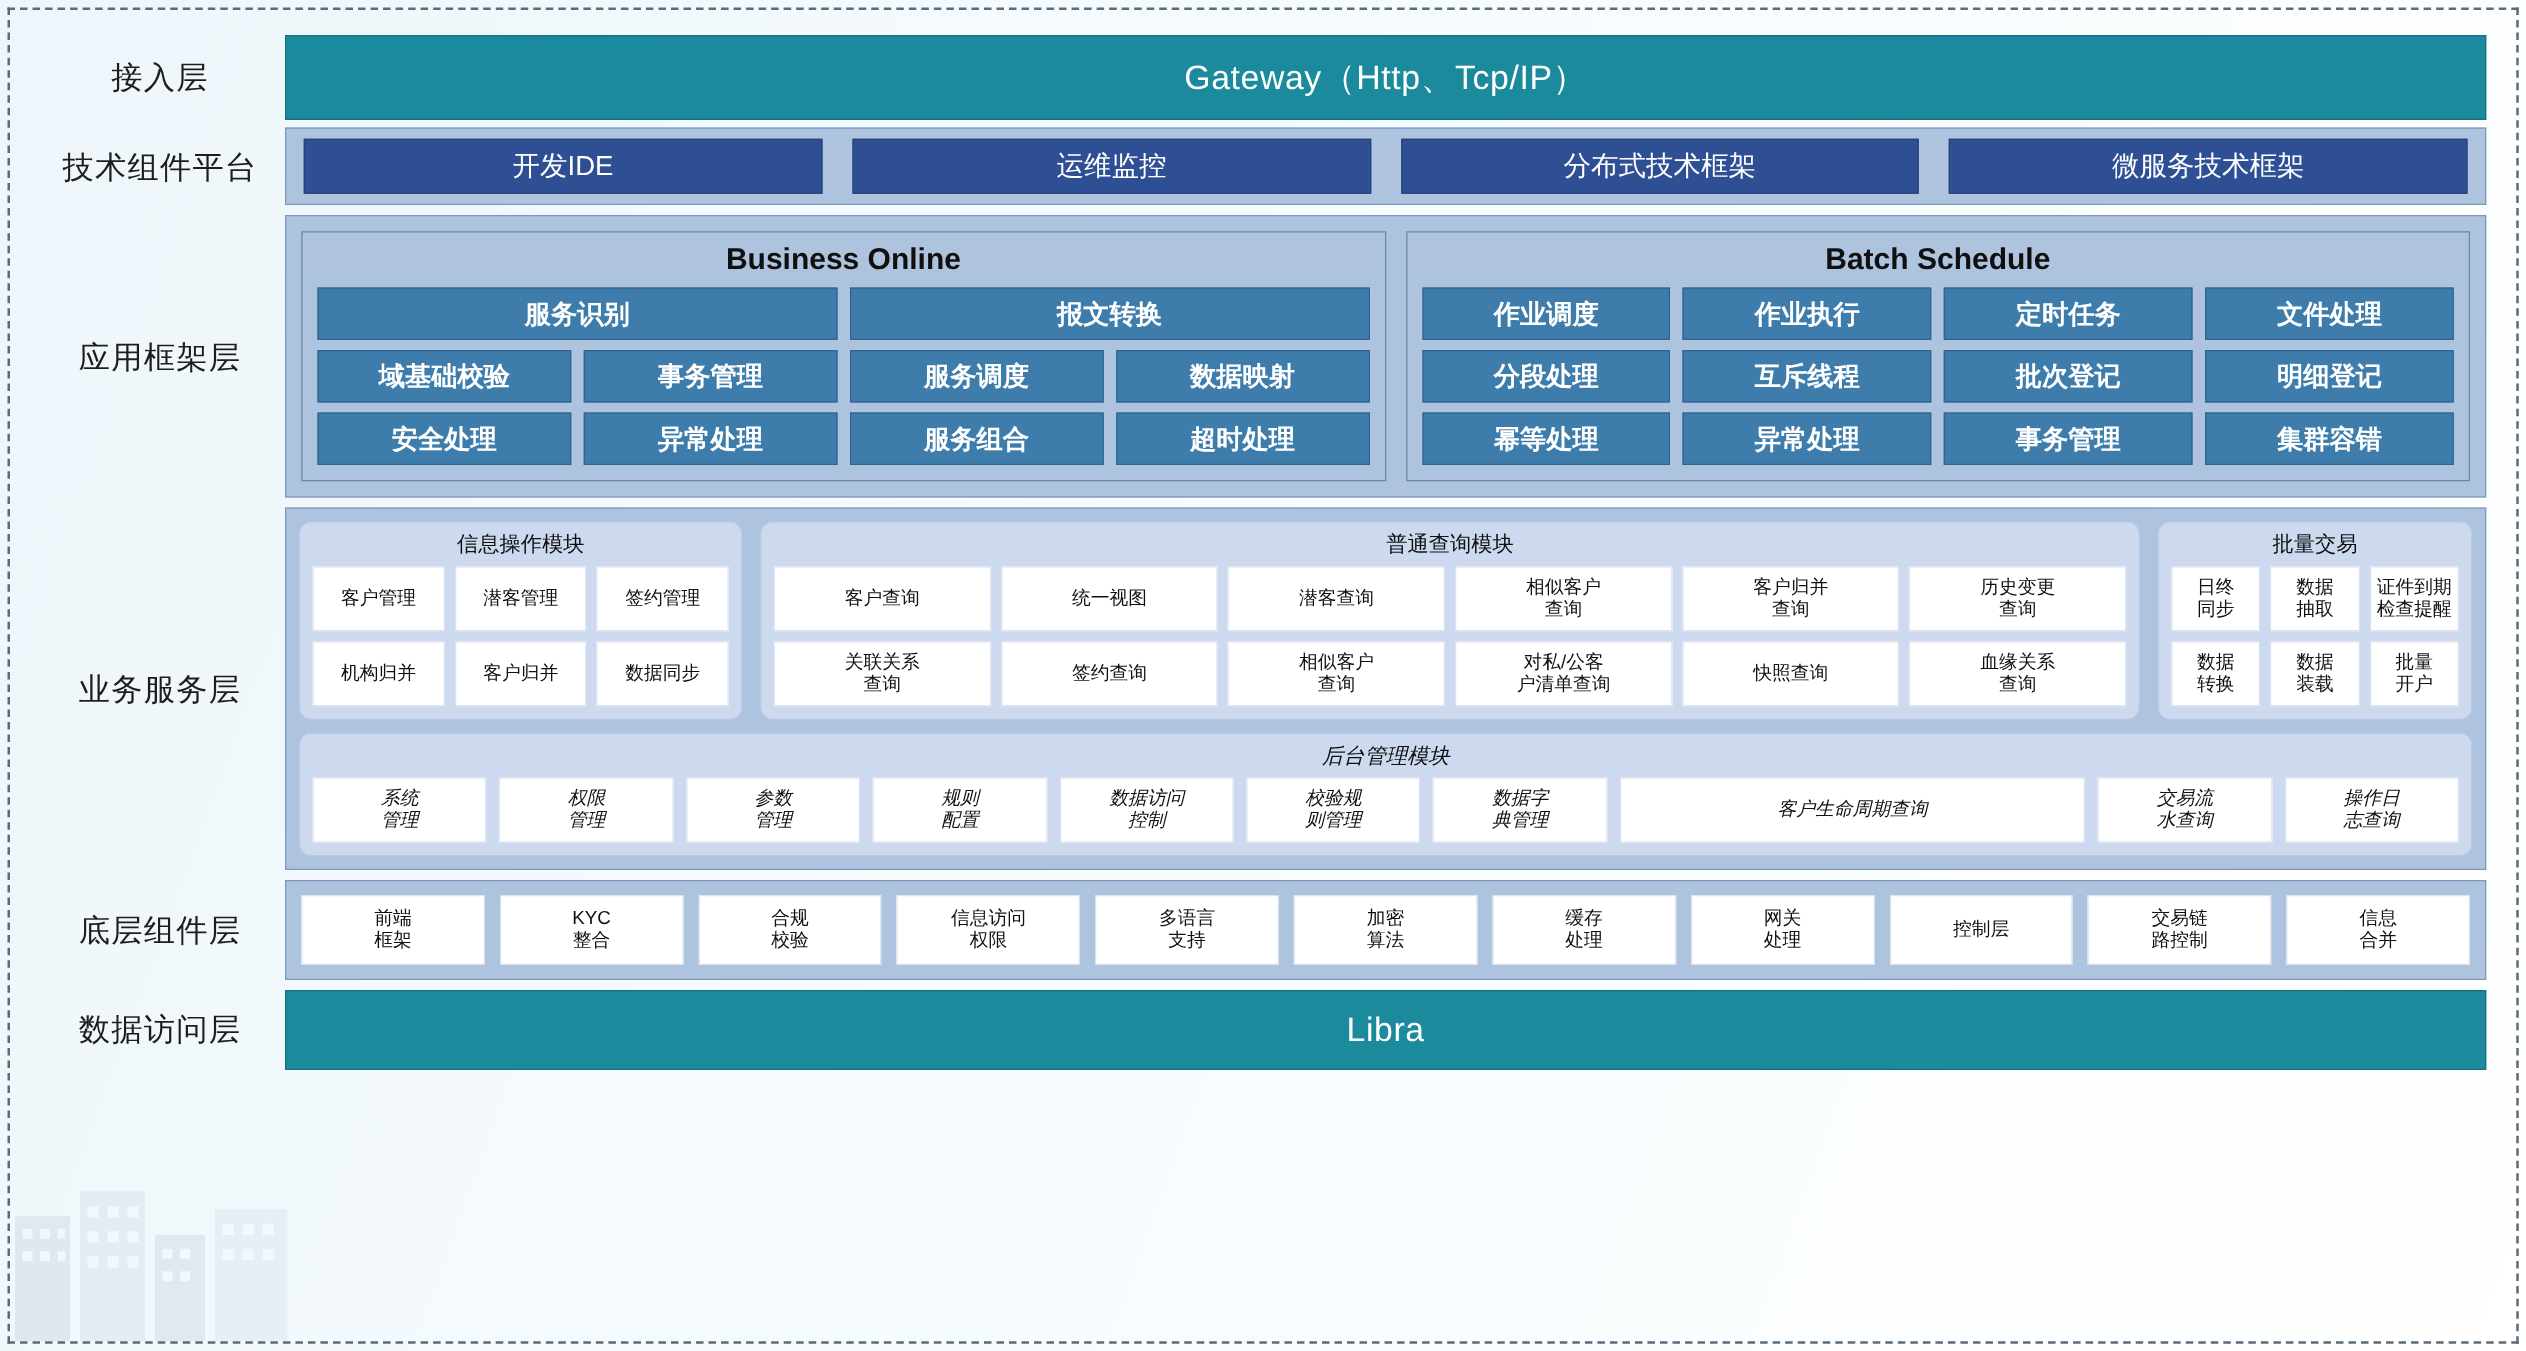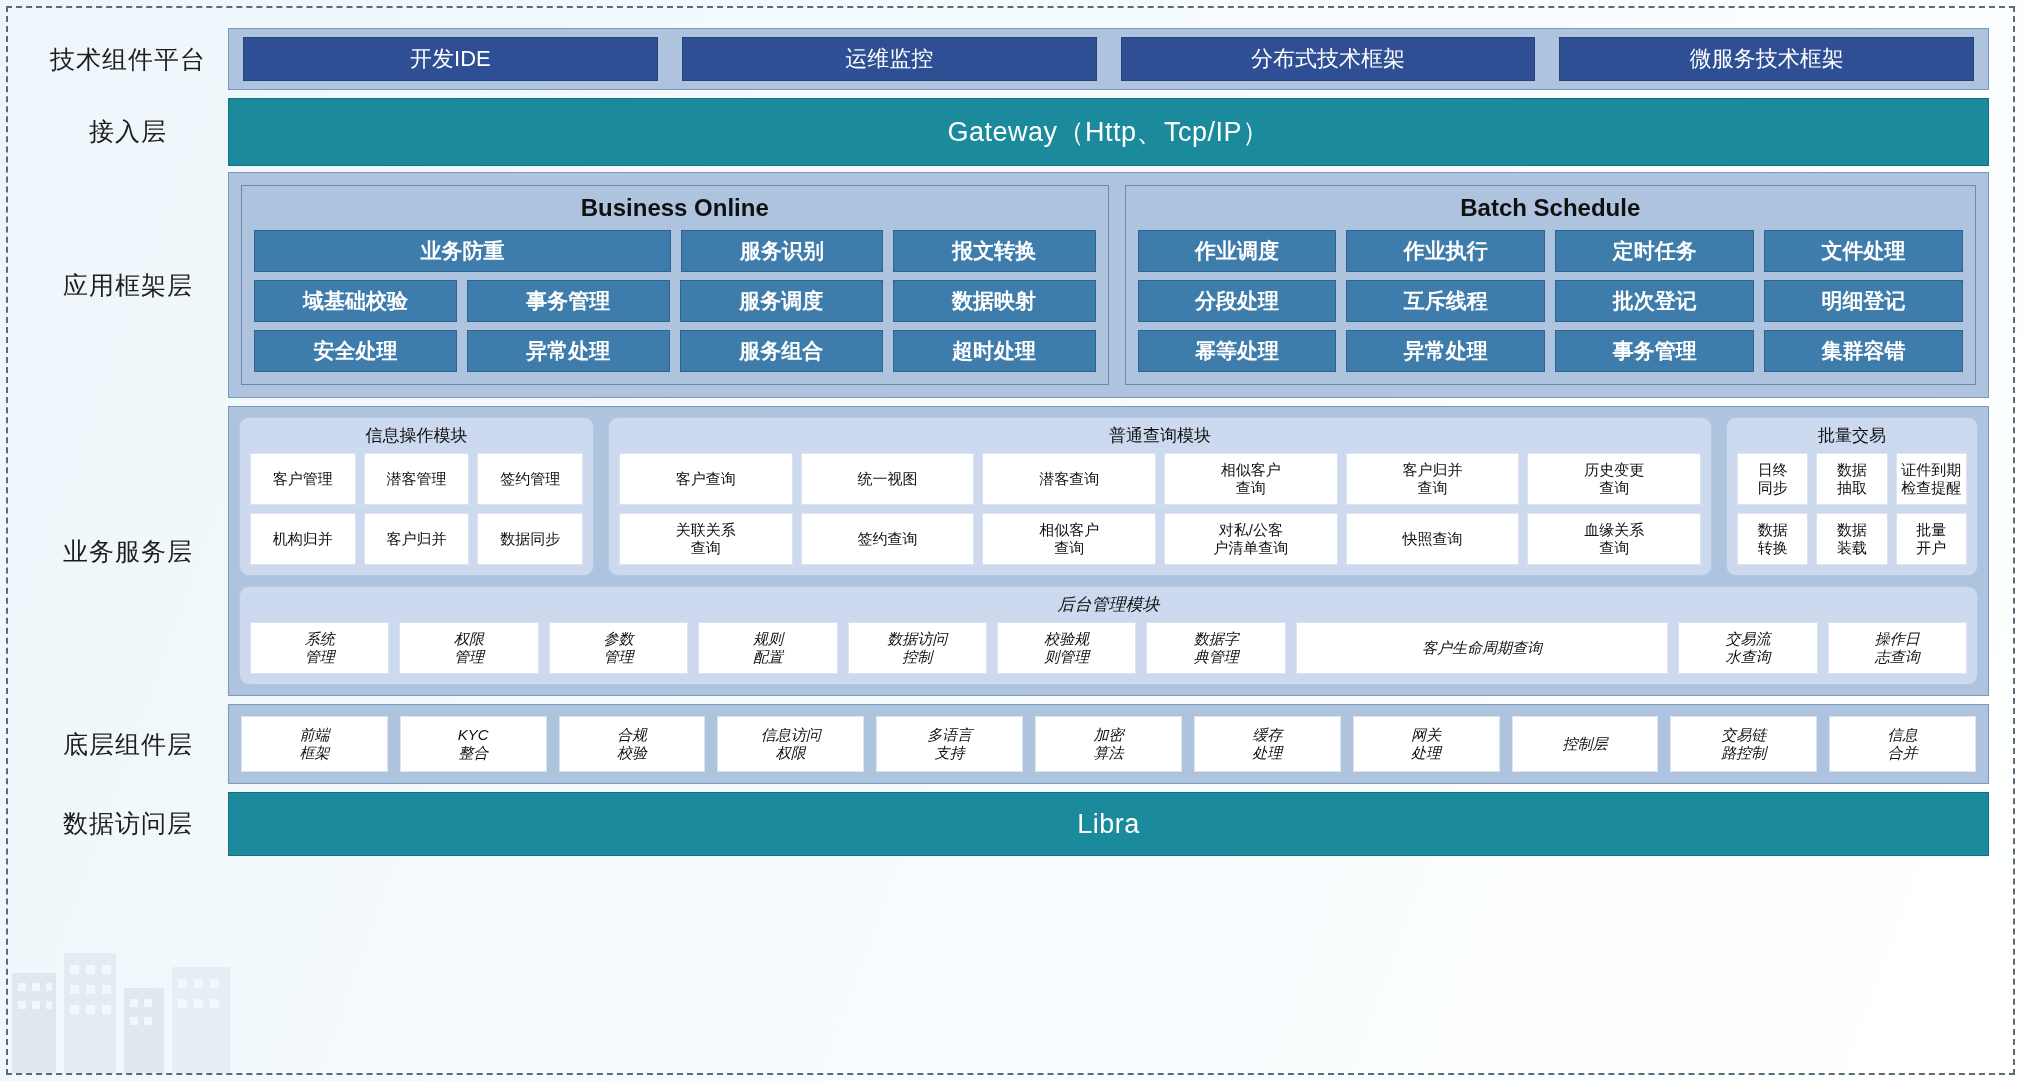--- a/index.html
+++ b/index.html
@@ -232,21 +232,20 @@
   
   .comp-panel {
     flex: 1;
     background: #aec3dd;
     border: 1px solid #7d98bd;
     padding: 10px 12px;
     box-sizing: border-box;
     display: flex;
     gap: 12px;
     align-items: center;
-    font-style: italic;
   }
   .comp-panel .wcell { height: 56px; }
 
   .r-gateway { height: 66px; }
   .r-tech { height: 62px; }
   .r-framework { flex: 0 0 214px; }
   .r-biz { flex: 0 0 282px; }
   .r-comp { flex: 0 0 80px; }
   .r-data { height: 62px; }
 </style>
@@ -285,49 +284,48 @@
         <rect x="186" y="46" width="9" height="9"></rect>
         <rect x="202" y="46" width="9" height="9"></rect>
       <rect x="170" y="66" width="9" height="9"></rect>
         <rect x="186" y="66" width="9" height="9"></rect>
         <rect x="202" y="66" width="9" height="9"></rect>
     </g>
   </svg>
 
   <div class="grid">
 
+    <div class="row r-gateway">
+      <div class="row-label">接入层</div>
+      <div class="row-body">
+        <div class="teal-bar bar-gateway">Gateway（Http、Tcp/IP）</div>
+      </div>
+    </div>
+
     <div class="row r-tech">
       <div class="row-label">技术组件平台</div>
       <div class="row-body">
         <div class="tech-panel">
           <div class="tech-chip">开发IDE</div>
           <div class="tech-chip">运维监控</div>
           <div class="tech-chip">分布式技术框架</div>
           <div class="tech-chip">微服务技术框架</div>
         </div>
       </div>
     </div>
 
-    <div class="row r-gateway">
-      <div class="row-label">接入层</div>
-      <div class="row-body">
-        <div class="teal-bar bar-gateway">Gateway（Http、Tcp/IP）</div>
-      </div>
-    </div>
-
     <div class="row r-framework">
       <div class="row-label">应用框架层</div>
       <div class="row-body">
         <div class="framework-panel">
 
           <div class="fw-group online">
             <div class="fw-title">Business Online</div>
             <div class="fw-rows">
               <div class="fw-row">
-                <div class="fw-cell span2">业务防重</div>
                 <div class="fw-cell">服务识别</div>
                 <div class="fw-cell">报文转换</div>
               </div>
               <div class="fw-row">
                 <div class="fw-cell">域基础校验</div>
                 <div class="fw-cell">事务管理</div>
                 <div class="fw-cell">服务调度</div>
                 <div class="fw-cell">数据映射</div>
               </div>
               <div class="fw-row">

